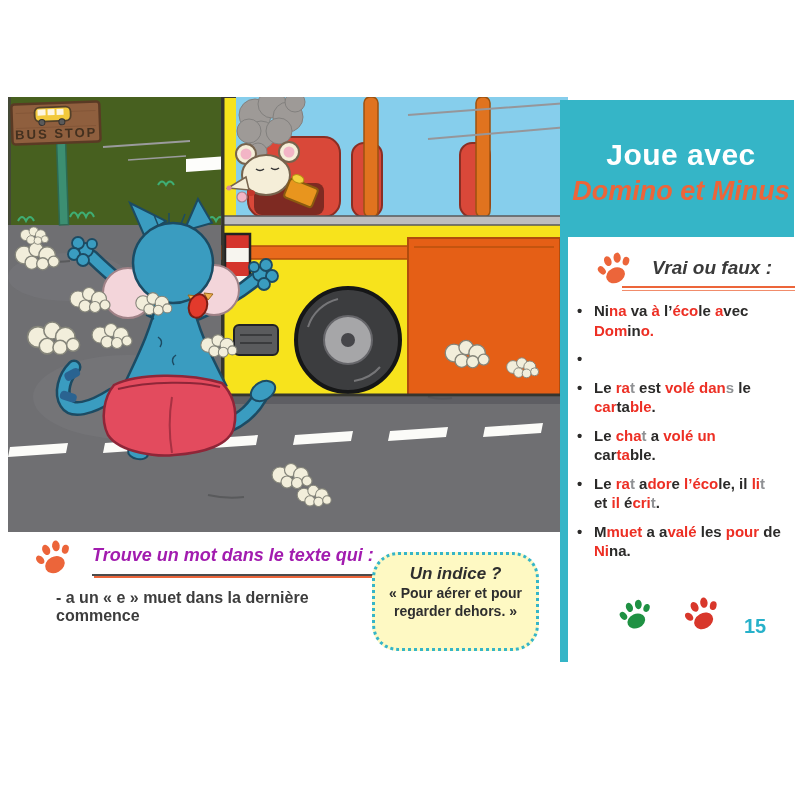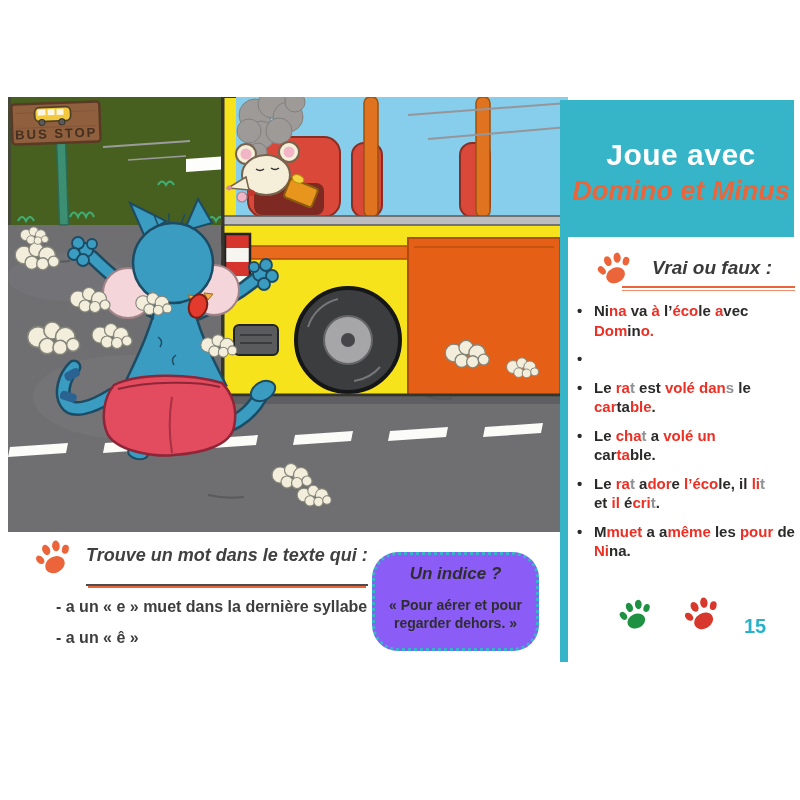--- a/index.html
+++ b/index.html
@@ -9,31 +9,31 @@
 
   
   .illustration{left:8px;top:97px;width:560px;height:435px;display:block;}
 
   
   .left-activity{left:34px;top:539px;width:350px;}
   .activity-header{display:flex;align-items:flex-start;}
   .paw{display:inline-block;}
   .paw svg{display:block;width:100%;height:100%;}
   .paw-orange{color:var(--orange);width:38px;height:38px;transform:rotate(-10deg);}
-  .activity-title{margin-left:14px;margin-top:6px;font-size:18px;font-weight:bold;font-style:italic;
-      color:#404040;border-bottom:2px solid #4c4c4c;box-shadow:0 4px 0 -2px var(--orange);
-      padding-bottom:18px;}
+  .activity-title{margin-left:20px;margin-top:6px;font-size:18px;font-weight:bold;font-style:italic;
+      color:#a21caf;border-bottom:2px solid #4c4c4c;box-shadow:0 4px 0 -2px var(--orange);
+      padding-bottom:8px;}
   .activity-items{margin:12px 0 0 22px;}
   .activity-item{font-size:16px;font-weight:bold;color:#3d3d3d;margin-bottom:13px;}
 
   
   .hint-box{left:372px;top:552px;width:167px;height:99px;box-sizing:border-box;
-      border:3px dotted var(--teal);border-radius:26px;text-align:center;background:#8b5cf6;}
+      border:3px dotted var(--teal);border-radius:26px;text-align:center;background:#fef9c3;}
   .hint-title{margin-top:9px;font-size:17px;font-weight:bold;font-style:italic;color:#2e2e2e;}
-  .hint-text{margin-top:12px;font-size:14px;font-weight:bold;color:#2e2e2e;line-height:18px;white-space:pre-wrap;}
+  .hint-text{margin-top:0;font-size:14px;font-weight:bold;color:#2e2e2e;line-height:18px;white-space:pre-wrap;}
 
   
   .teal-strip{left:560px;top:100px;width:8px;height:562px;background:var(--teal);}
   .panel-header{left:568px;top:100px;width:226px;height:137px;background:var(--teal);
       text-align:center;box-sizing:border-box;padding-top:38px;}
   .panel-header .line1{font-size:30px;font-weight:bold;color:#ffffff;letter-spacing:.5px;}
   .panel-header .line2{font-size:27px;font-weight:bold;color:var(--orange);margin-top:4px;font-style:italic;}
 
   .vrai-row{left:568px;top:251px;width:227px;height:40px;}
   .vrai-row .paw{position:absolute;left:28px;top:0;width:36px;height:36px;color:var(--orange);transform:rotate(-8deg);}
@@ -281,22 +281,21 @@
   <div class="abs left-activity">
     <div class="activity-header">
       <span class="paw paw-orange">
         <svg viewBox="0 0 100 100">
             <use href="#paw-shape"></use>
           </svg>
       </span>
       <span class="activity-title">Trouve un mot dans le texte qui :</span>
     </div>
     <div class="activity-items">
-      <div class="activity-item">- a un « e » muet dans la dernière syllabe</div>
-      <div class="activity-item">- a un « ê »</div>
+      <div class="activity-item">- a un « e » muet dans la dernière commence</div>
     </div>
   </div>
 
   <div class="abs hint-box">
     <div class="hint-title">Un indice ?</div>
     <div class="hint-text">« Pour aérer et pour
 regarder dehors. »</div>
   </div>
 
   <div class="abs teal-strip"></div>
@@ -336,21 +335,21 @@
         <span class="quiz-text"><span class="run-k">Le </span><span class="run-r">cha</span><span class="run-g">t</span><span class="run-k"> a </span><span class="run-r">volé</span><span class="run-k"> </span><span class="run-r">un</span><span class="run-k">
 car</span><span class="run-r">ta</span><span class="run-k">ble.</span></span>
       </li>
       <li class="quiz-item">
         <span class="quiz-bullet">•</span>
         <span class="quiz-text"><span class="run-k">Le </span><span class="run-r">ra</span><span class="run-g">t</span><span class="run-k"> a</span><span class="run-r">dor</span><span class="run-k">e </span><span class="run-r">l’éco</span><span class="run-k">le, il </span><span class="run-r">li</span><span class="run-g">t</span><span class="run-k">
 et </span><span class="run-r">il</span><span class="run-k"> é</span><span class="run-r">cri</span><span class="run-g">t</span><span class="run-k">.</span></span>
       </li>
       <li class="quiz-item">
         <span class="quiz-bullet">•</span>
-        <span class="quiz-text"><span class="run-k">M</span><span class="run-r">muet</span><span class="run-k"> a a</span><span class="run-r">même</span><span class="run-k"> les </span><span class="run-r">pour</span><span class="run-k"> de
+        <span class="quiz-text"><span class="run-k">M</span><span class="run-r">muet</span><span class="run-k"> a a</span><span class="run-r">valé</span><span class="run-k"> les </span><span class="run-r">pour</span><span class="run-k"> de
 </span><span class="run-r">Ni</span><span class="run-k">na.</span></span>
       </li>
     </ul>
 
   <span class="abs paw paw-green">
     <svg viewBox="0 0 100 100">
         <use href="#paw-shape"></use>
       </svg>
   </span>
   <span class="abs paw paw-red">

